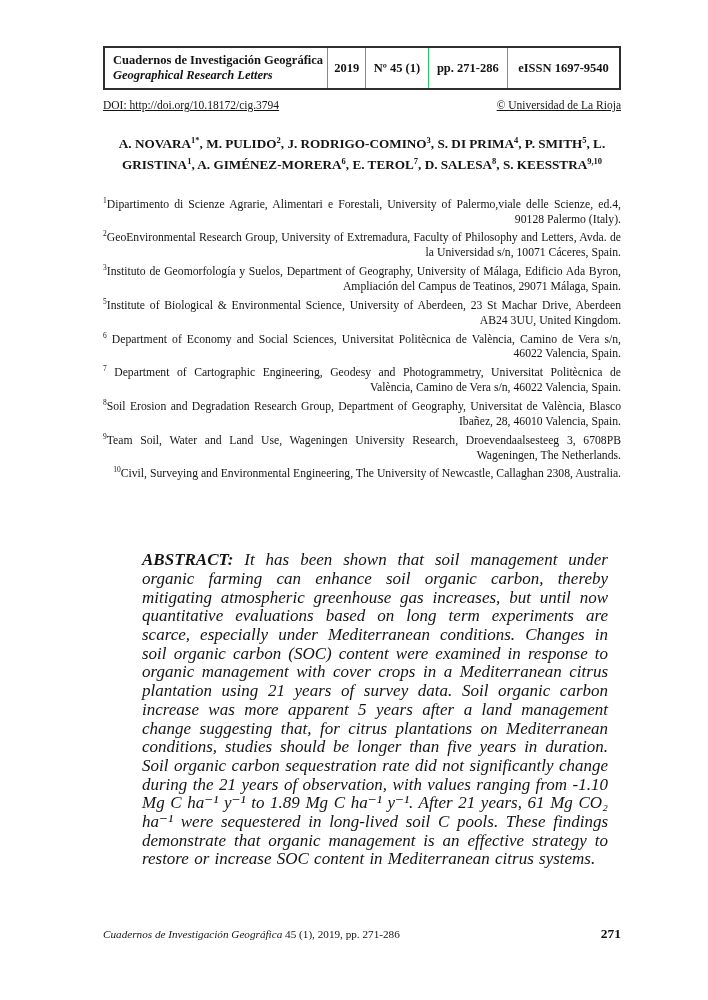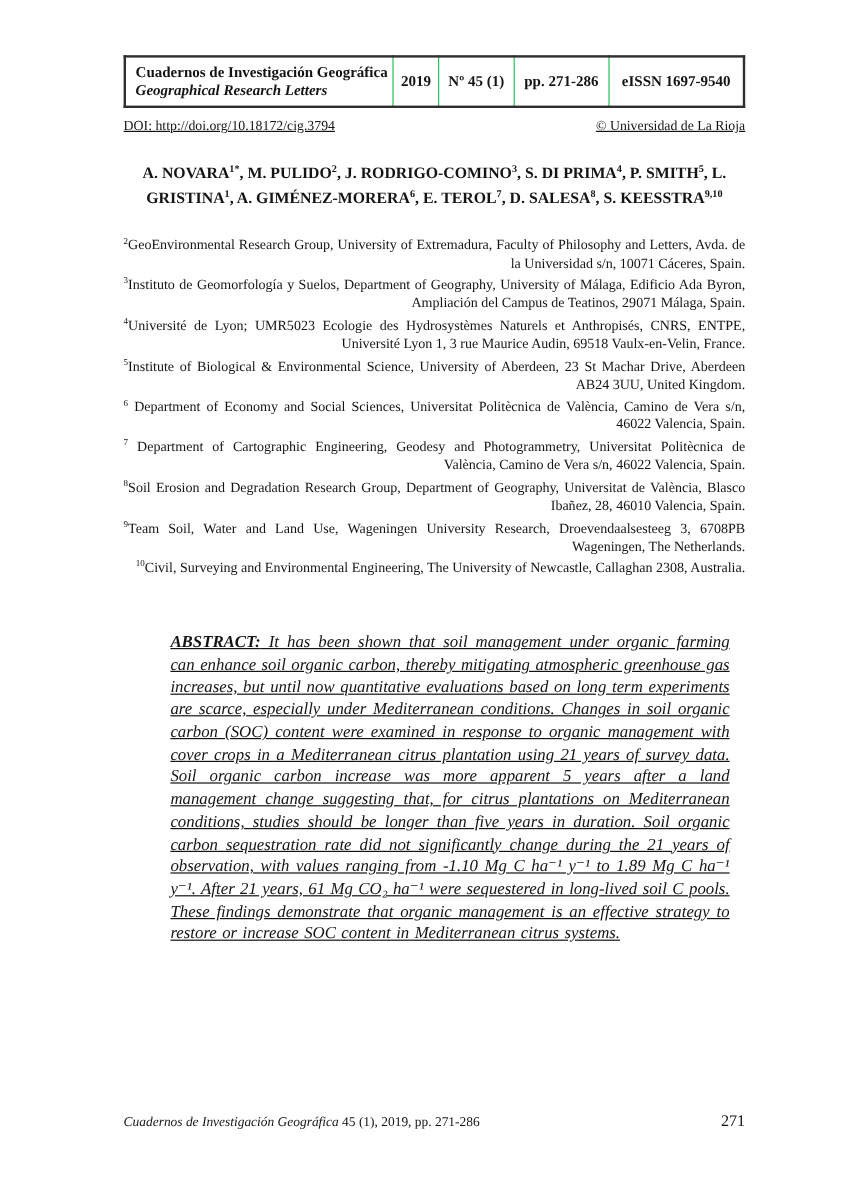--- a/index.html
+++ b/index.html
@@ -77,45 +77,44 @@
     font-size: 11.7px;
     line-height: 14.9px;
   }
   .affiliation {
     text-align: justify;
     text-align-last: right;
   }
   .affiliation sup { font-size: 7.5px; }
 
   .abstract {
-    margin-top: 45px;
+    margin-top: 69px;
     margin-left: 39px;
     margin-right: 13px;
     font-style: italic;
-    font-size: 14px;
+    font-size: 17px;
     line-height: 18.7px;
     text-align: justify;
     word-spacing: 1px;
-    text-decoration: underline;
   }
   .abstract-label { font-weight: bold; }
 
   .footer {
     position: absolute;
     left: 103px;
     width: 518px;
     top: 926px;
     display: flex;
     justify-content: space-between;
     align-items: baseline;
     gap: 40px;
   }
   .footer-citation { font-size: 11.2px; }
   .footer-citation .italic { font-style: italic; }
-  .page-number { font-size: 13.5px; }
+  .page-number { font-size: 13.5px; font-weight: bold; }
 </style>
 </head>
 <body>
 
 <div class="page">
   <div class="content">
 
     <table class="header-table">
       <tbody>
           <tr>
@@ -133,23 +132,23 @@
 
     <div class="doi-row">
       <span>DOI: http://doi.org/10.18172/cig.3794</span>
       <span>© Universidad de La Rioja</span>
     </div>
 
 
     <div class="authors">A. NOVARA<sup>1*</sup>, M. PULIDO<sup>2</sup>, J. RODRIGO-COMINO<sup>3</sup>, S. DI PRIMA<sup>4</sup>, P. SMITH<sup>5</sup>, L. GRISTINA<sup>1</sup>, A. GIMÉNEZ-MORERA<sup>6</sup>, E. TEROL<sup>7</sup>, D. SALESA<sup>8</sup>, S. KEESSTRA<sup>9,10</sup></div>
 
     <div class="affiliations">
+        <div class="affiliation"><sup>1</sup>Dipartimento di Scienze Agrarie, Alimentari e Forestali, University of Palermo,viale delle Scienze, ed.4, 90128 Palermo (Italy).</div>
         <div class="affiliation"><sup>2</sup>GeoEnvironmental Research Group, University of Extremadura, Faculty of Philosophy and Letters, Avda. de la Universidad s/n, 10071 Cáceres, Spain.</div>
         <div class="affiliation"><sup>3</sup>Instituto de Geomorfología y Suelos, Department of Geography, University of Málaga, Edificio Ada Byron, Ampliación del Campus de Teatinos, 29071 Málaga, Spain.</div>
-        <div class="affiliation"><sup>4</sup>Université de Lyon; UMR5023 Ecologie des Hydrosystèmes Naturels et Anthropisés, CNRS, ENTPE, Université Lyon 1, 3 rue Maurice Audin, 69518 Vaulx-en-Velin, France.</div>
         <div class="affiliation"><sup>5</sup>Institute of Biological &amp; Environmental Science, University of Aberdeen, 23 St Machar Drive, Aberdeen AB24 3UU, United Kingdom.</div>
         <div class="affiliation"><sup>6</sup> Department of Economy and Social Sciences, Universitat Politècnica de València, Camino de Vera s/n, 46022 Valencia, Spain.</div>
         <div class="affiliation"><sup>7</sup> Department of Cartographic Engineering, Geodesy and Photogrammetry, Universitat Politècnica de València, Camino de Vera s/n, 46022 Valencia, Spain.</div>
         <div class="affiliation"><sup>8</sup>Soil Erosion and Degradation Research Group, Department of Geography, Universitat de València, Blasco Ibañez, 28, 46010 Valencia, Spain.</div>
         <div class="affiliation"><sup>9</sup>Team Soil, Water and Land Use, Wageningen University Research, Droevendaalsesteeg 3, 6708PB Wageningen, The Netherlands.</div>
         <div class="affiliation"><sup>10</sup>Civil, Surveying and Environmental Engineering, The University of Newcastle, Callaghan 2308, Australia.</div>
       </div>
 
     <div class="abstract">
       <span class="abstract-label">ABSTRACT:</span><span> It has been shown that soil management under organic farming can enhance soil organic carbon, thereby mitigating atmospheric greenhouse gas increases, but until now quantitative evaluations based on long term experiments are scarce, especially under Mediterranean conditions. Changes in soil organic carbon (SOC) content were examined in response to organic management with cover crops in a Mediterranean citrus plantation using 21 years of survey data. Soil organic carbon increase was more apparent 5 years after a land management change suggesting that, for citrus plantations on Mediterranean conditions, studies should be longer than five years in duration. Soil organic carbon sequestration rate did not significantly change during the 21 years of observation, with values ranging from -1.10 Mg C ha⁻¹ y⁻¹ to 1.89 Mg C ha⁻¹ y⁻¹. After 21 years, 61 Mg CO₂ ha⁻¹ were sequestered in long-lived soil C pools. These findings demonstrate that organic management is an effective strategy to restore or increase SOC content in Mediterranean citrus systems.</span>

